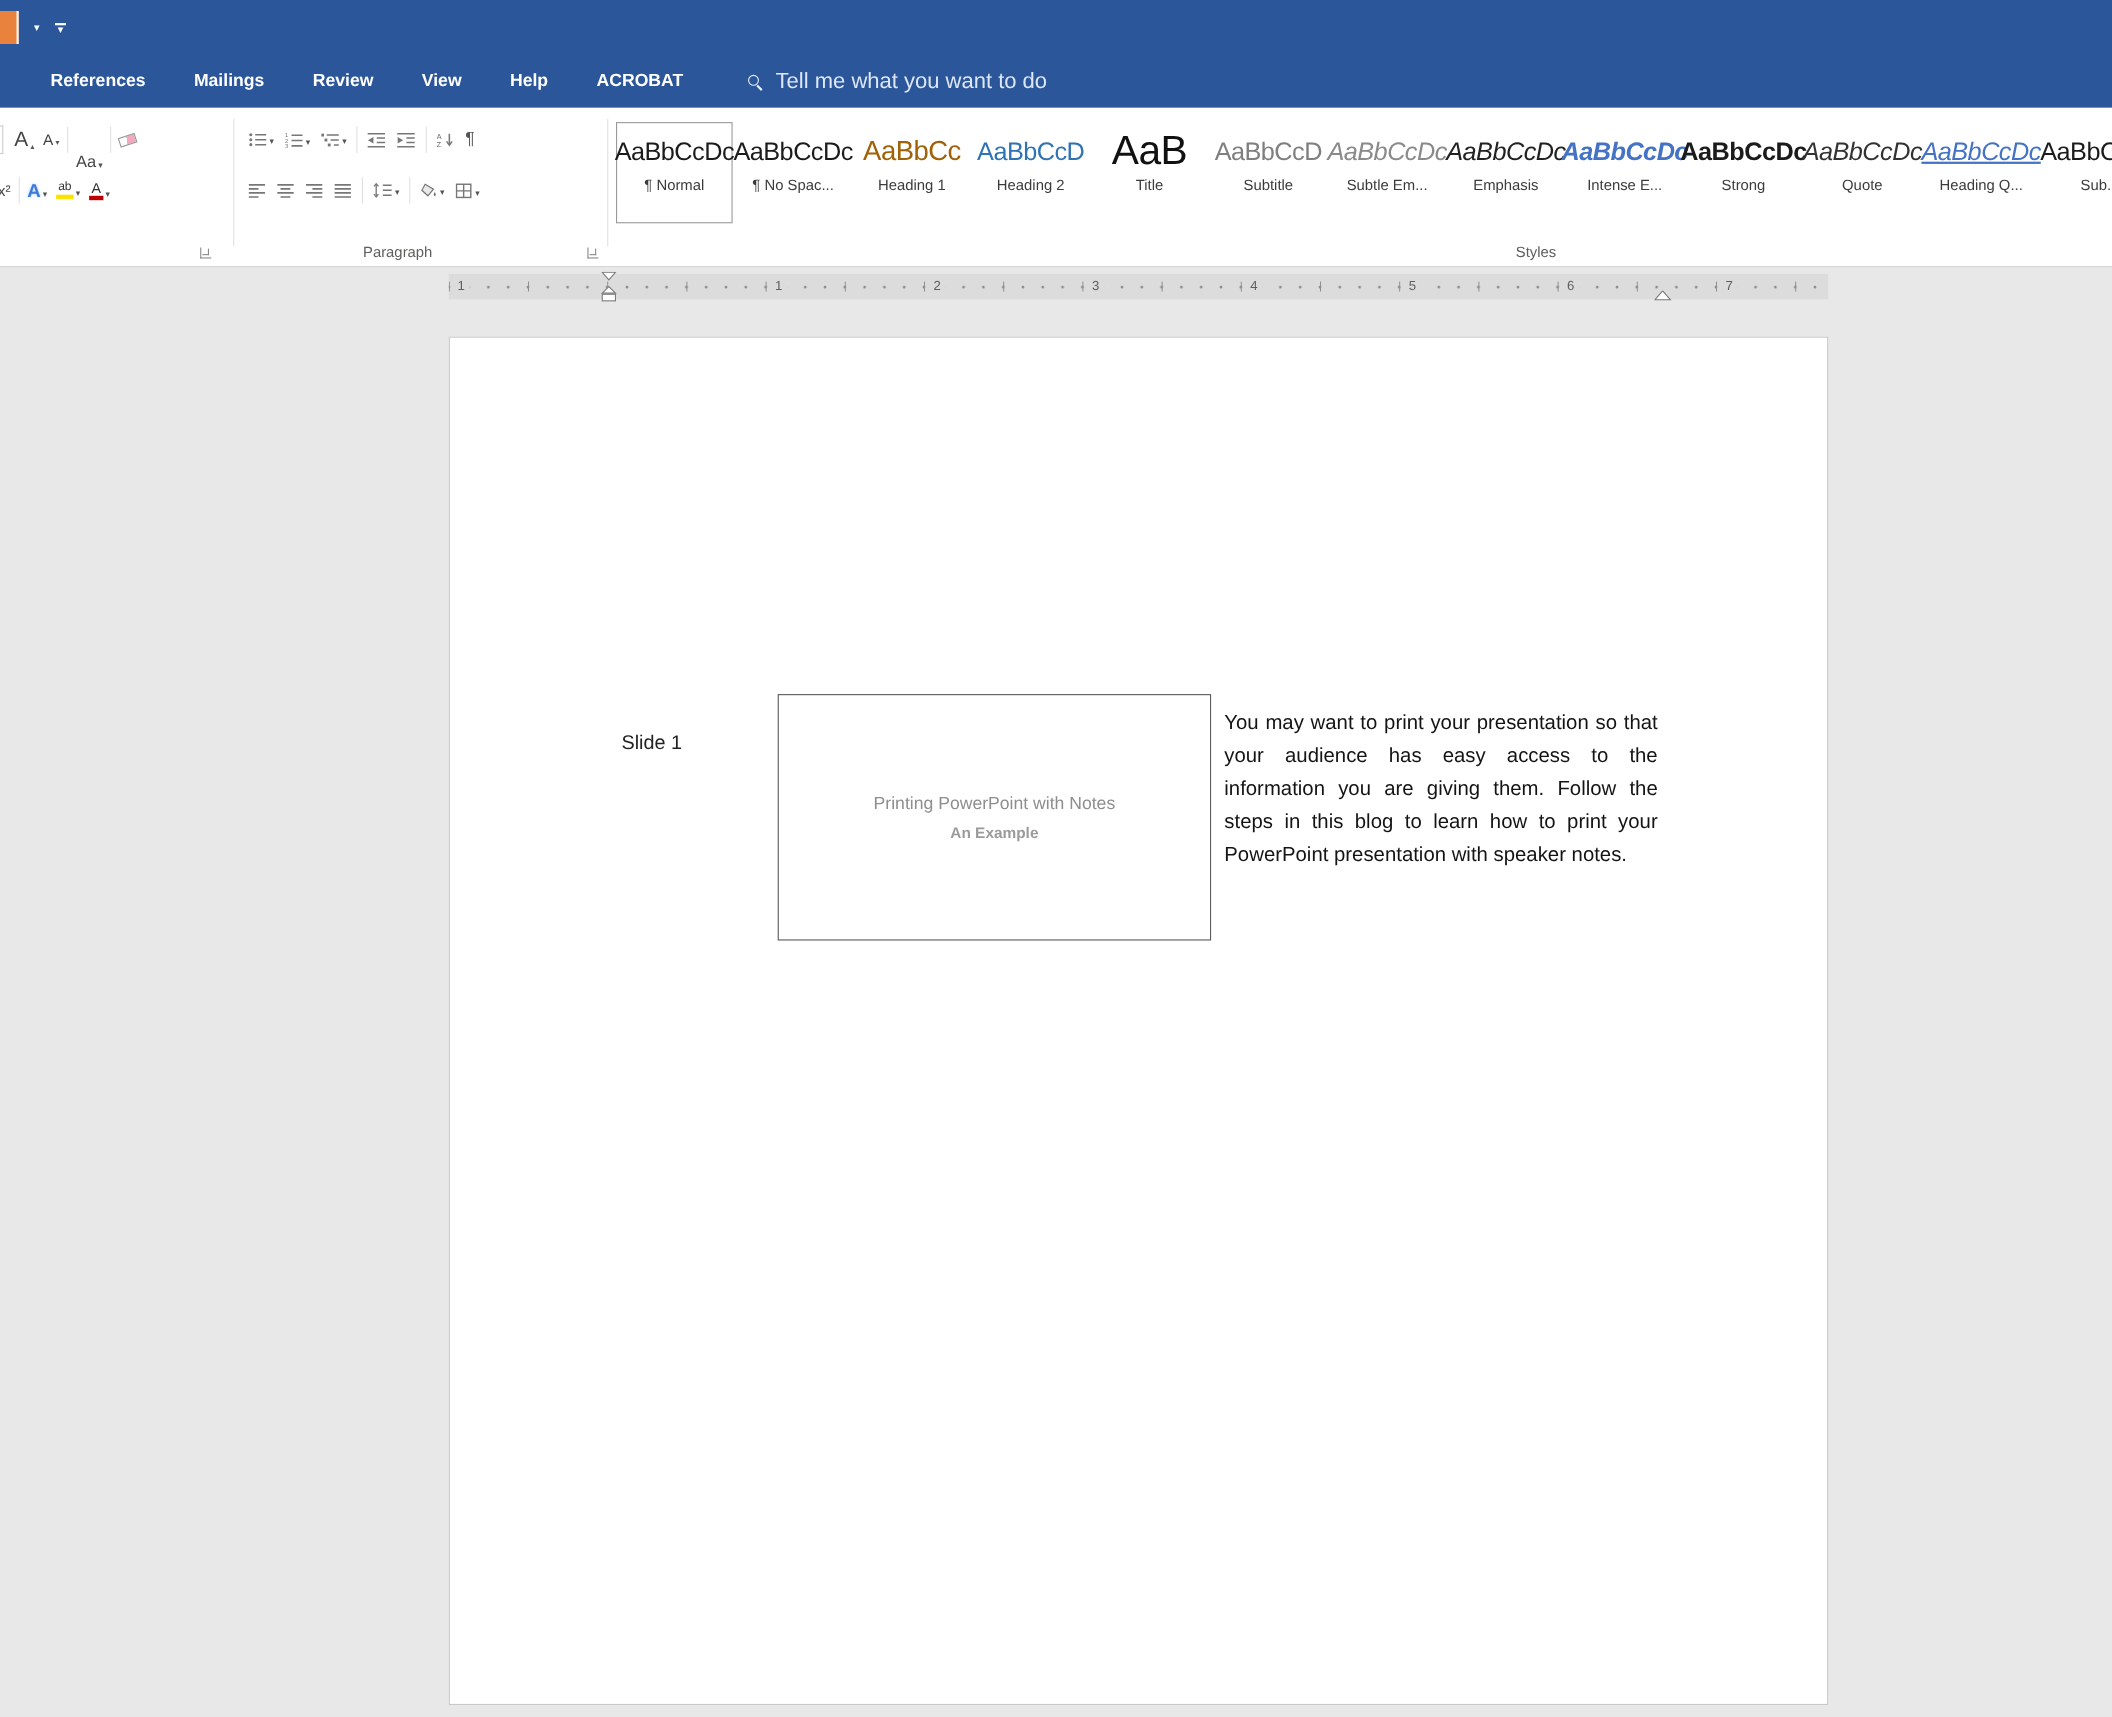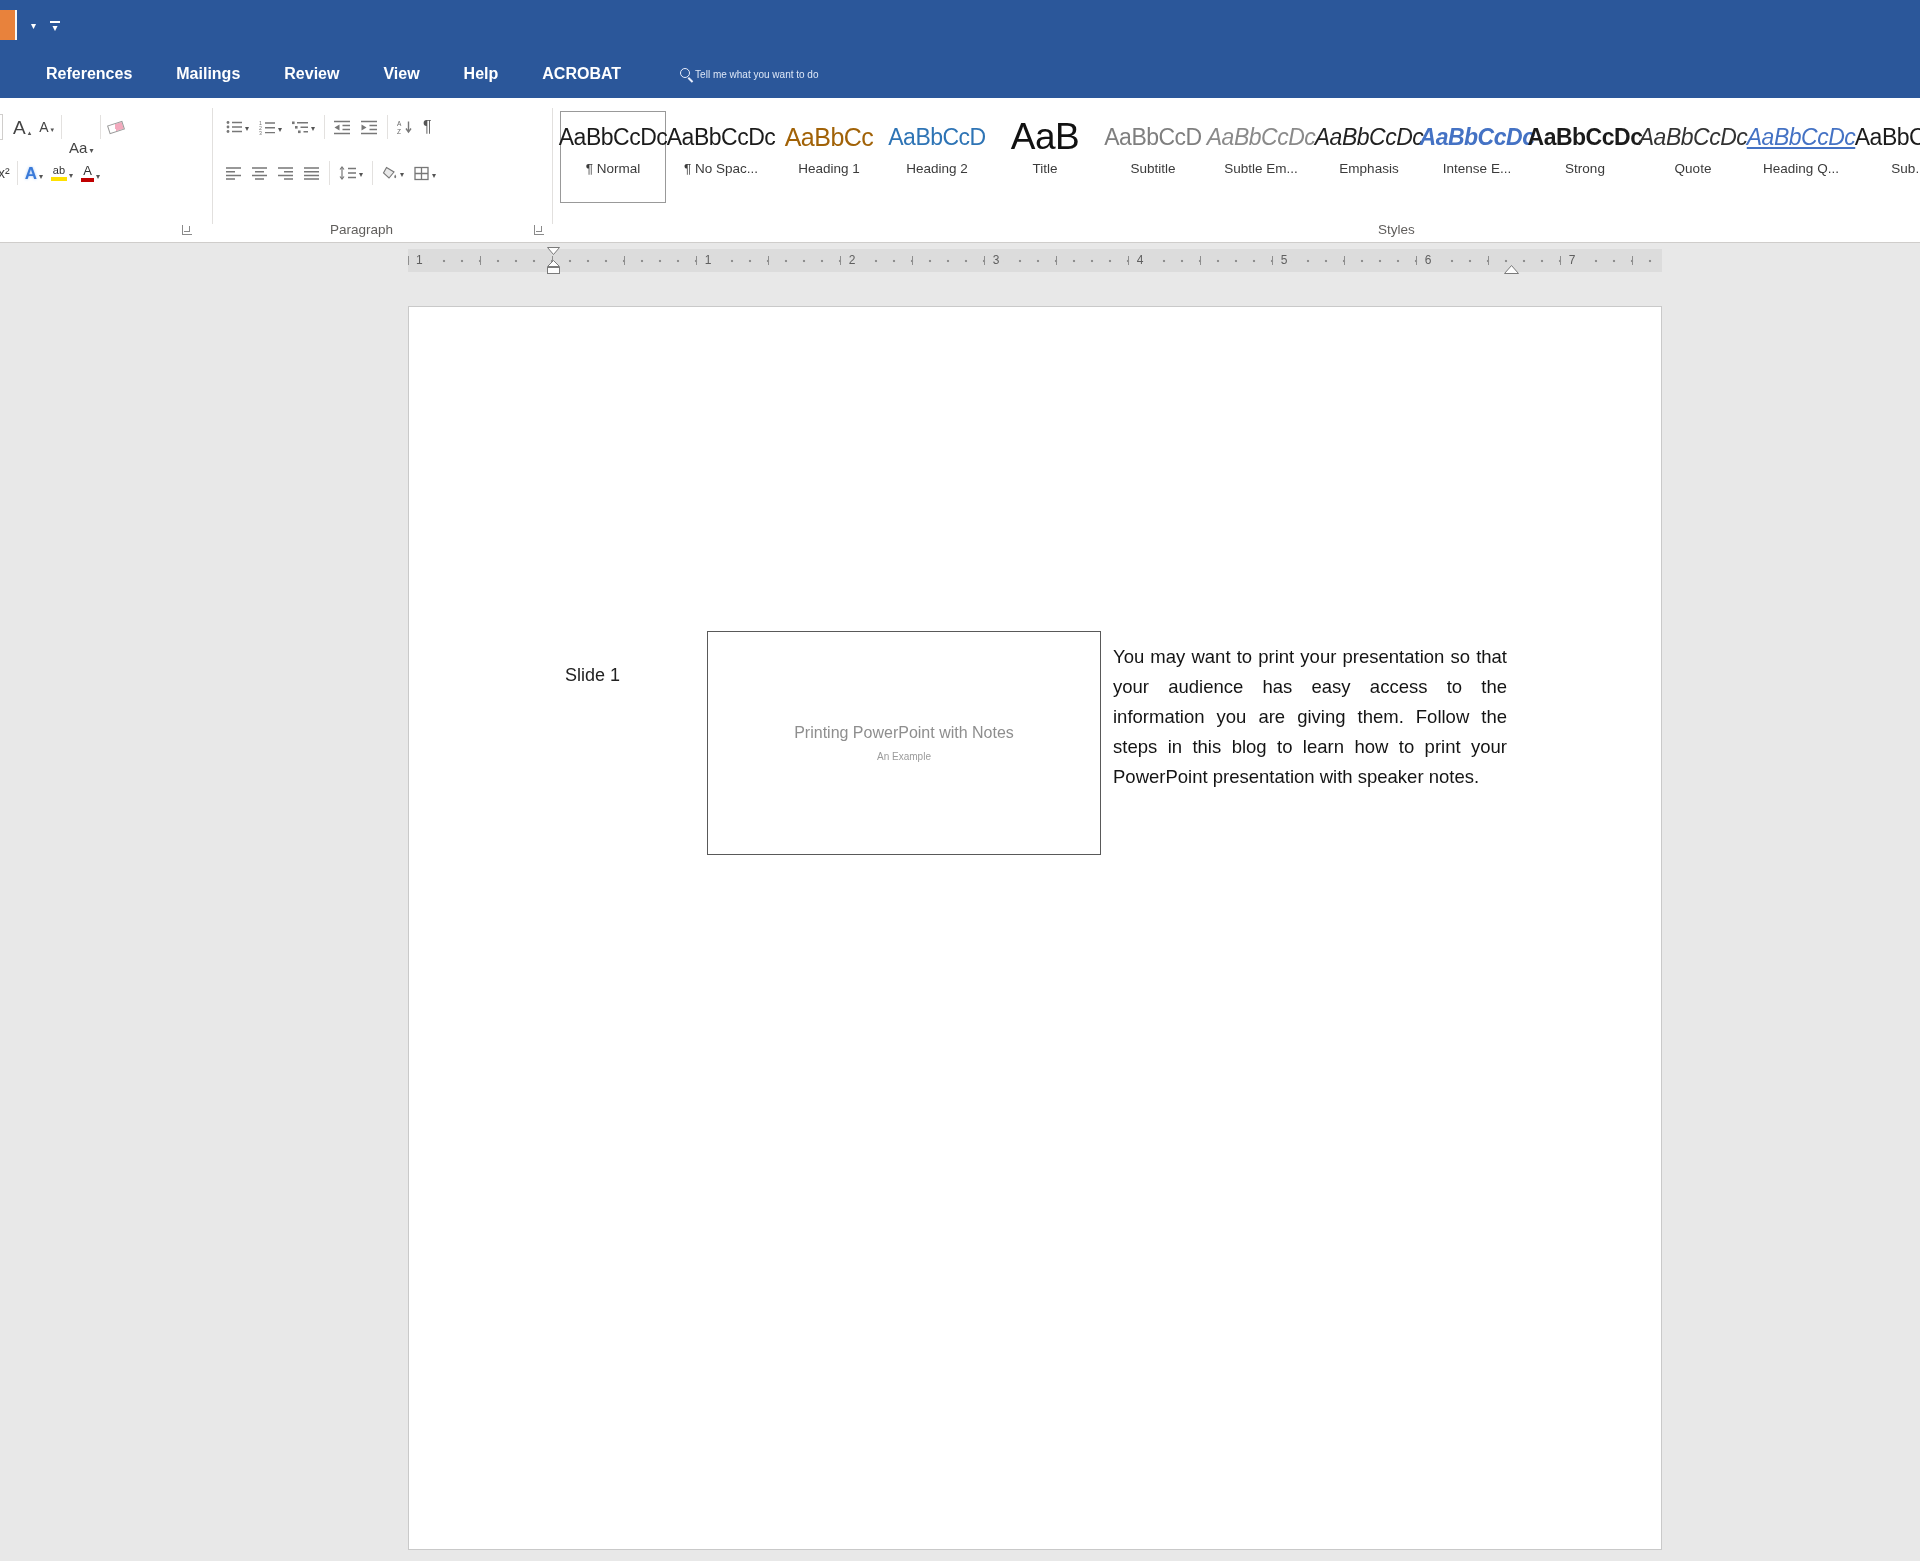--- a/index.html
+++ b/index.html
@@ -12,21 +12,21 @@
   .qat{position:absolute;left:0;top:8px;display:flex;align-items:center;gap:14px;height:34px;}
   .doc-icon{width:17px;height:30px;background:#e8823c;border-right:2px solid #f6f6f6;}
   .qat-caret{color:#fff;font-size:10px;}
   .qat-custom{display:flex;flex-direction:column;align-items:center;color:#fff;font-size:10px;line-height:4px;}
   .qat-custom .bar{width:10px;height:2px;background:#fff;margin-bottom:3px;}
 
   
   .tabsbar{position:absolute;left:0;top:50px;width:100%;height:48px;background:#2b579a;
     display:flex;align-items:center;padding-left:46px;}
   .tab{color:#fff;font-size:16px;font-weight:700;margin-right:44px;cursor:default;}
-  .searchbox{display:flex;align-items:center;gap:1px;margin-left:14px;color:#dde7f7;font-size:10px;}
+  .searchbox{display:flex;align-items:center;gap:11px;margin-left:14px;color:#dde7f7;font-size:20px;}
   .mag{position:relative;width:15px;height:15px;}
   .mag::before{content:"";position:absolute;left:1px;top:1px;width:8px;height:8px;border:1.6px solid #e8eefc;border-radius:50%;}
   .mag::after{content:"";position:absolute;left:10px;top:10px;width:6px;height:1.6px;background:#e8eefc;transform:rotate(45deg);transform-origin:0 0;}
 
   
   .ribbon{position:absolute;left:0;top:98px;width:100%;height:145px;background:#fff;border-bottom:1px solid #cfcdcb;}
   .vdiv{position:absolute;top:10px;height:116px;width:1px;background:#e2e0de;}
   .grp-label{position:absolute;bottom:5px;font-size:13.5px;color:#605e5c;}
   .launcher{position:absolute;width:10px;height:10px;border-left:1px solid #8a8a8a;border-bottom:1px solid #8a8a8a;}
   .launcher::after{content:"";position:absolute;right:2px;top:1px;width:5px;height:5px;border-right:1px solid #8a8a8a;border-bottom:1px solid #8a8a8a;}
@@ -95,21 +95,21 @@
   .im-left{position:absolute;left:138px;top:-2px;}
   .im-right{position:absolute;left:1096px;top:12px;}
 
   
   .doc-area{position:absolute;left:0;top:279px;right:0;bottom:0;background:#e8e8e8;}
   .page{position:absolute;left:408px;top:27px;width:1254px;height:1244px;background:#fff;border:1px solid #c9c9c9;}
   .slide-label{position:absolute;left:156px;top:358px;font-size:18px;color:#222;}
   .slide-thumb{position:absolute;left:298px;top:324px;width:394px;height:224px;border:1px solid #595959;
     display:flex;flex-direction:column;align-items:center;justify-content:center;gap:9px;}
   .slide-title{font-size:16px;color:#8e8e8e;}
-  .slide-sub{font-size:10px;color:#9b9b9b;}
+  .slide-sub{font-size:14px;color:#9b9b9b;font-weight:bold;}
   .notes{position:absolute;left:704px;top:316px;width:394px;font-size:18.5px;line-height:30px;color:#141414;text-align:justify;}
 </style>
 </head>
 <body>
 
 <div class="titlebar">
   <div class="qat">
     <span class="doc-icon"></span>
     <span class="qat-caret">▾</span>
     <span class="qat-custom">

